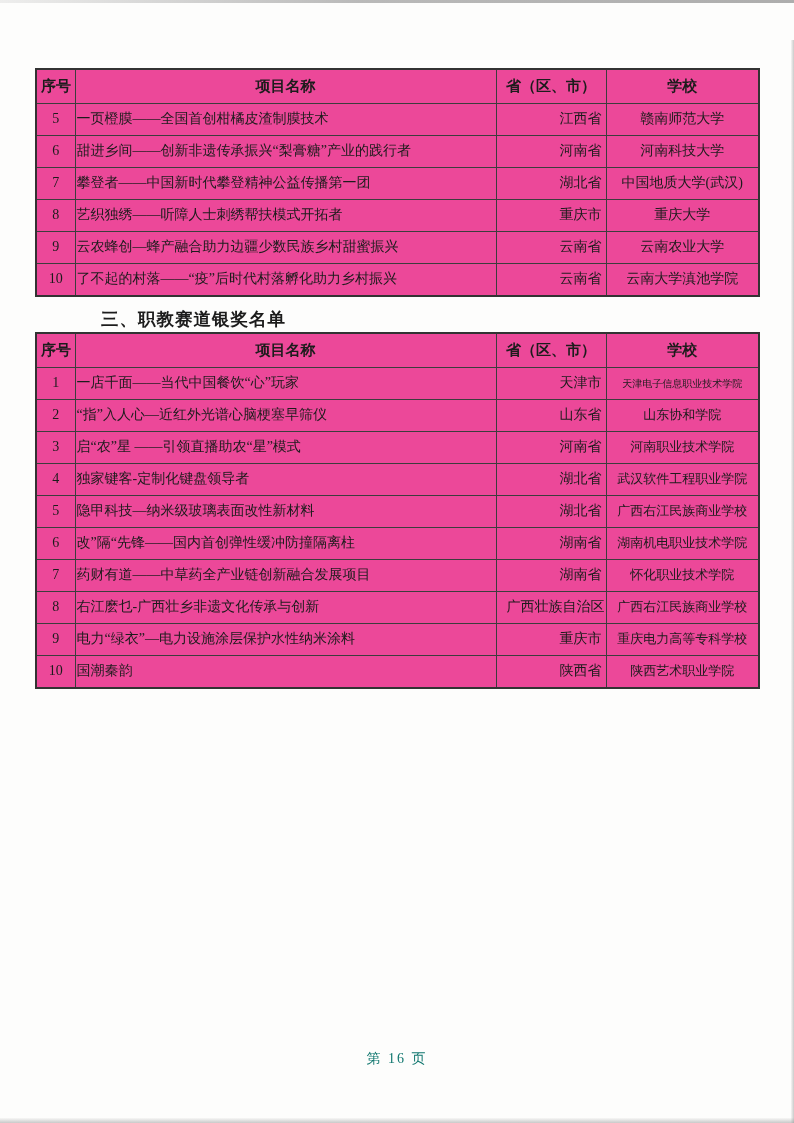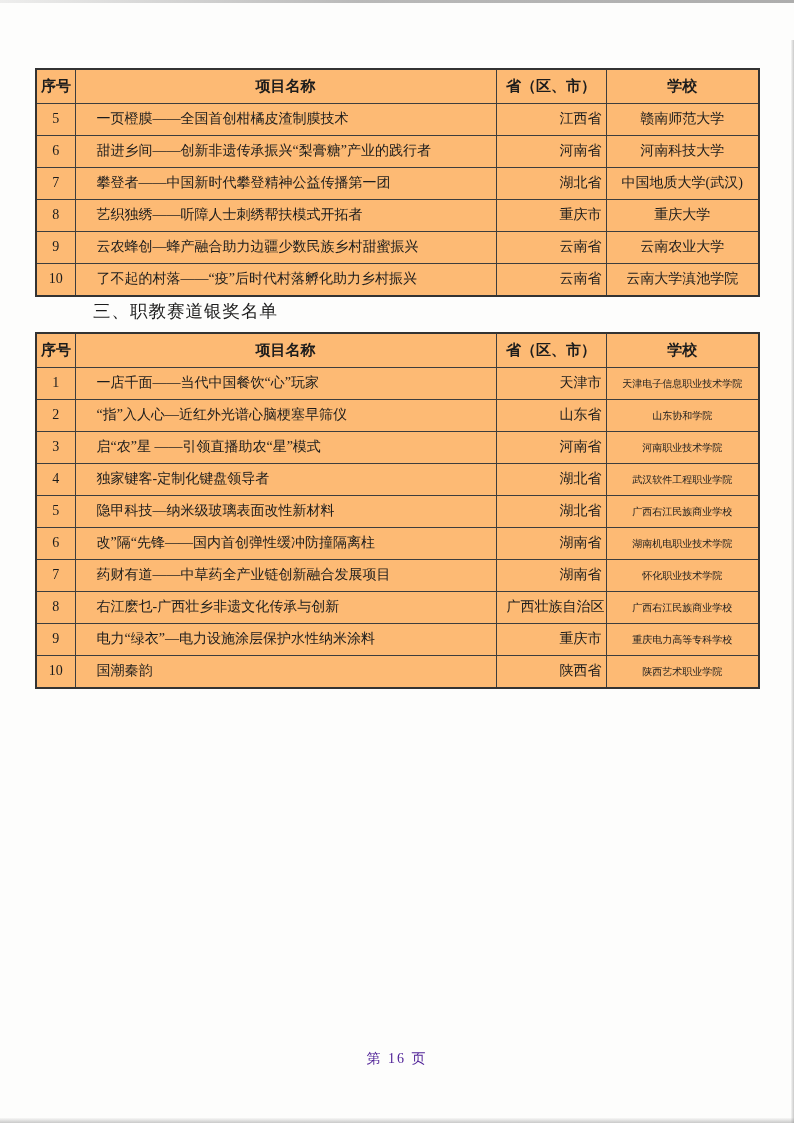--- a/index.html
+++ b/index.html
@@ -39,21 +39,21 @@
     width: 100%; height: 5px;
     background: linear-gradient(to bottom, rgba(180,180,180,0.08), rgba(150,150,150,0.5));
   }
 
   table.award-table {
     position: absolute;
     left: 35px;
     width: 723px;
     border-collapse: collapse;
     table-layout: fixed;
-    background: #fdba74;
+    background: #ec4899;
   }
   table.t1 { top: 68px; }
   table.t2 { top: 332px; }
 
   .award-table th, .award-table td {
     border: 1.5px solid #3d3d3d;
     padding: 0 4px;
     font-size: 14px;
     line-height: 1.15;
     overflow: hidden;
@@ -62,45 +62,45 @@
   .award-table th {
     font-weight: bold;
     font-size: 15px;
     text-align: center;
     height: 33px;
   }
   .award-table td { height: 31px; }
   .award-table { border: 2px solid #333333; }
 
   td.c-num, th.c-num { text-align: center; }
-  td.c-name { text-align: left; padding-left: 21px; }
+  td.c-name { text-align: left; padding-left: 1px; }
   td.c-prov { text-align: right; }
   td.c-school { text-align: center; }
   td.tight { font-size: 14px; letter-spacing: 0; padding: 0 1px; }
-  table.t2 td.c-school { font-size: 10px; }
+  table.t2 td.c-school { font-size: 13px; }
   table.t2 td.c-school.tight { font-size: 10px; }
 
   .section-heading {
     position: absolute;
     left: 93px;
     top: 299px;
-    margin: 0;
+    margin: 8px;
     font-size: 17.5px;
-    font-weight: normal;
+    font-weight: bold;
     color: #1c1c1c;
     letter-spacing: 1px;
   }
   .page-footer {
     position: absolute;
     left: 0;
     top: 1050px;
     width: 100%;
     text-align: center;
     font-size: 14px;
-    color: #4c1d95;
+    color: #0f766e;
     letter-spacing: 2px;
   }
 </style>
 </head>
 <body>
 
 <div class="page">
 
   <div class="scan-edge-top"></div>
   <div class="scan-edge-right"></div>

